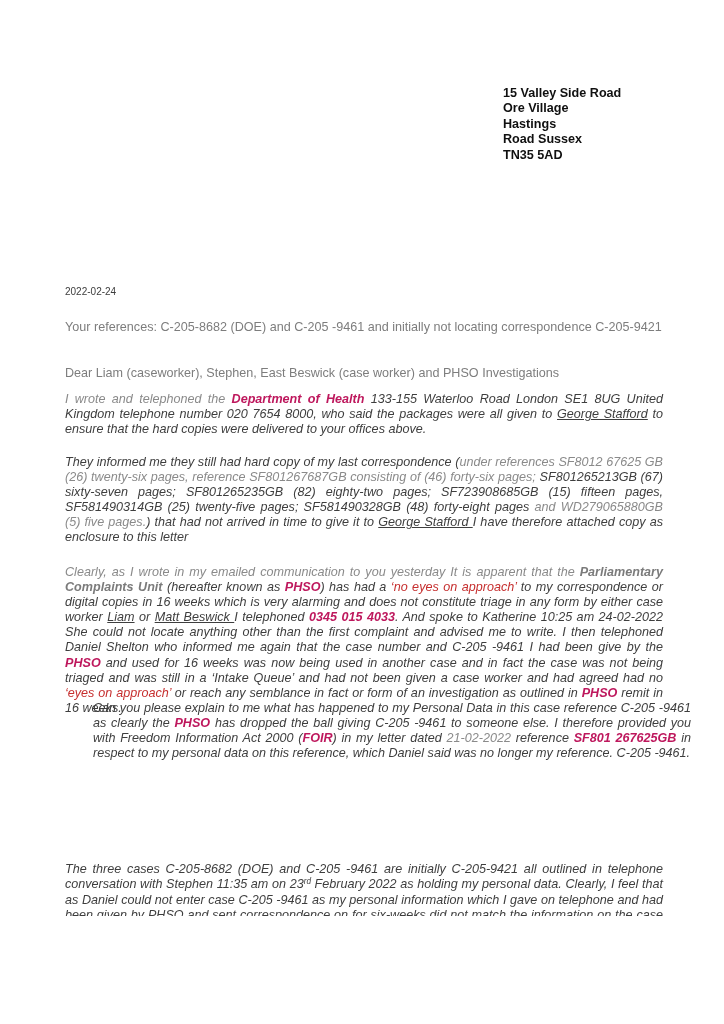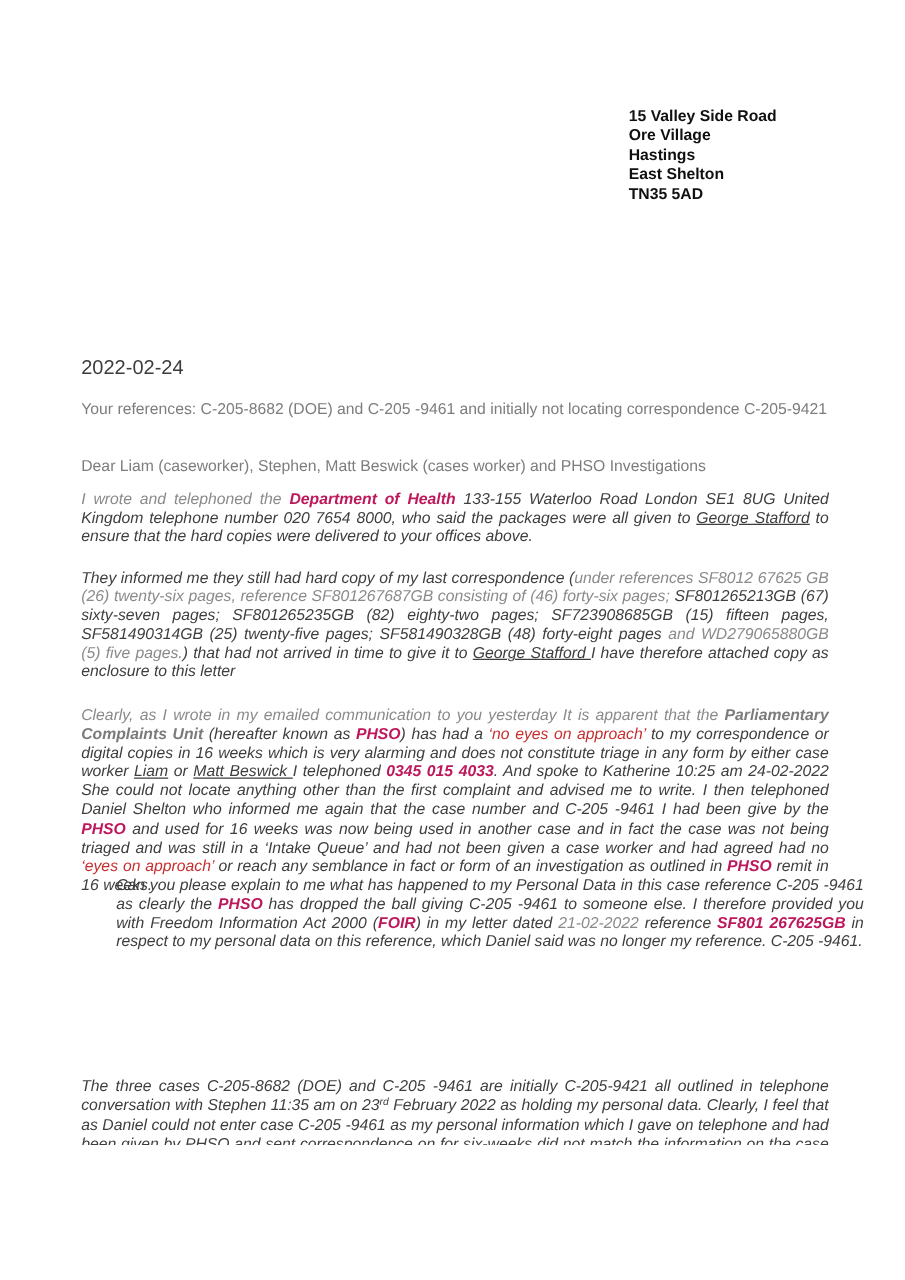--- a/index.html
+++ b/index.html
@@ -16,21 +16,21 @@
     font-weight:700;color:#101010;
   }
   .recipient{
     position:absolute;left:65px;top:181px;
     font-size:12.6px;line-height:15.4px;
     color:#6f6f6f;
   }
   .recipient .rname{font-weight:700;color:#4e4e4e;}
   .date{
     position:absolute;left:65px;top:286px;
-    font-size:16px;color:#3c3c3c;
+    font-size:10px;color:#3c3c3c;
   }
   .body-text{
     position:absolute;left:65px;width:598px;
     font-size:12.6px;line-height:15.1px;
     color:#3e3e3e;
   }
   .refs{top:320px;color:#7d7d7d;}
   .salutation{top:366px;color:#7d7d7d;}
   .para{text-align:justify;}
   .p1{top:392px;}
@@ -49,30 +49,30 @@
 </style>
 </head>
 <body>
 
 <div class="page">
 
   <div class="sender">
       <div>15 Valley Side Road</div>
       <div>Ore Village</div>
       <div>Hastings</div>
-      <div>East Shelton</div>
+      <div>Road Sussex</div>
       <div>TN35 5AD</div>
     </div>
 
 
   <div class="date">2022-02-24</div>
 
   <div class="body-text refs">Your references: C-205-8682 (DOE) and C-205 -9461 and initially not locating correspondence C-205-9421</div>
 
-  <div class="body-text salutation">Dear Liam (caseworker), Stephen, Matt Beswick (cases worker) and PHSO Investigations</div>
+  <div class="body-text salutation">Dear Liam (caseworker), Stephen, East Beswick (case worker) and PHSO Investigations</div>
 
   <div class="body-text para p1"><span class="seg gray">I wrote and telephoned the </span><span class="seg bold">Department of Health</span><span class="seg"> 133-155 Waterloo Road London SE1 8UG United Kingdom telephone number 020 7654 8000, who said the packages were all given to </span><span class="seg u">George Stafford</span><span class="seg"> to ensure that the hard copies were delivered to your offices above.</span></div>
 
   <div class="body-text para p2"><span class="seg">They informed me they still had hard copy of my last correspondence (</span><span class="seg gray">under references SF8012 67625 GB (26) twenty-six pages, reference SF801267687GB consisting of (46) forty-six pages; </span><span class="seg">SF801265213GB (67) sixty-seven pages; SF801265235GB (82) eighty-two pages; SF723908685GB (15) fifteen pages, SF581490314GB (25) twenty-five pages; SF581490328GB (48) forty-eight pages </span><span class="seg gray">and WD279065880GB (5) five pages.</span><span class="seg">) that had not arrived in time to give it to </span><span class="seg u">George Stafford </span><span class="seg">I have therefore attached copy as enclosure to this letter</span></div>
 
   <div class="body-text para p3"><span class="seg gray">Clearly, as I wrote in my emailed communication to you yesterday It is apparent that the </span><span class="seg bold gray">Parliamentary Complaints Unit</span><span class="seg"> (hereafter known as </span><span class="seg bold">PHSO</span><span class="seg">) has had a </span><span class="seg red">‘no eyes on approach’</span><span class="seg"> to my correspondence or digital copies in 16 weeks which is very alarming and does not constitute triage in any form by either case worker </span><span class="seg u">Liam</span><span class="seg"> or </span><span class="seg u">Matt Beswick </span><span class="seg">I telephoned </span><span class="seg bold">0345 015 4033</span><span class="seg">. And spoke to Katherine 10:25 am 24-02-2022 She could not locate anything other than the first complaint and advised me to write. I then telephoned Daniel Shelton who informed me again that the case number and C-205 -9461 I had been give by the </span><span class="seg bold">PHSO</span><span class="seg"> and used for 16 weeks was now being used in another case and in fact the case was not being triaged and was still in a ‘Intake Queue’ and had not been given a case worker and had agreed had no </span><span class="seg red">‘eyes on approach’</span><span class="seg"> or reach any semblance in fact or form of an investigation as outlined in </span><span class="seg bold">PHSO</span><span class="seg"> remit in 16 weeks.</span></div>
 
   <div class="body-text para p4"><span class="seg">Can you please explain to me what has happened to my Personal Data in this case reference C-205 -9461 as clearly the </span><span class="seg bold">PHSO</span><span class="seg"> has dropped the ball giving C-205 -9461 to someone else. I therefore provided you with </span><span class="seg i">Freedom Information Act 2000</span><span class="seg"> (</span><span class="seg bold">FOIR</span><span class="seg">) in my letter dated </span><span class="seg gray">21-02-2022</span><span class="seg"> reference </span><span class="seg bold">SF801 267625GB</span><span class="seg"> in respect to my personal data on this reference, which Daniel said was no longer my reference. C-205 -9461.</span></div>
 
   <div class="body-text para p5"><span class="seg">The three cases C-205-8682 (DOE) and C-205 -9461 are initially C-205-9421 all outlined in telephone conversation with Stephen 11:35 am on 23</span><span class="seg sup">rd</span><span class="seg"> February 2022 as holding my personal data. Clearly, I feel that as Daniel could not enter case C-205 -9461 as my personal information which I gave on telephone and had been given by PHSO and sent correspondence on for six-weeks did not match the information on the case reference C-205-9421. I believe my personal data has been breached by this event and expect the PHSO to provide immediate review in regard to alleged </span><span class="seg u">breach</span><span class="seg"> of </span><span class="seg bold">Information Rights</span><span class="seg"> as is required under </span><span class="seg i">GDPR</span><span class="seg"> 2015 Information Act.</span></div>

